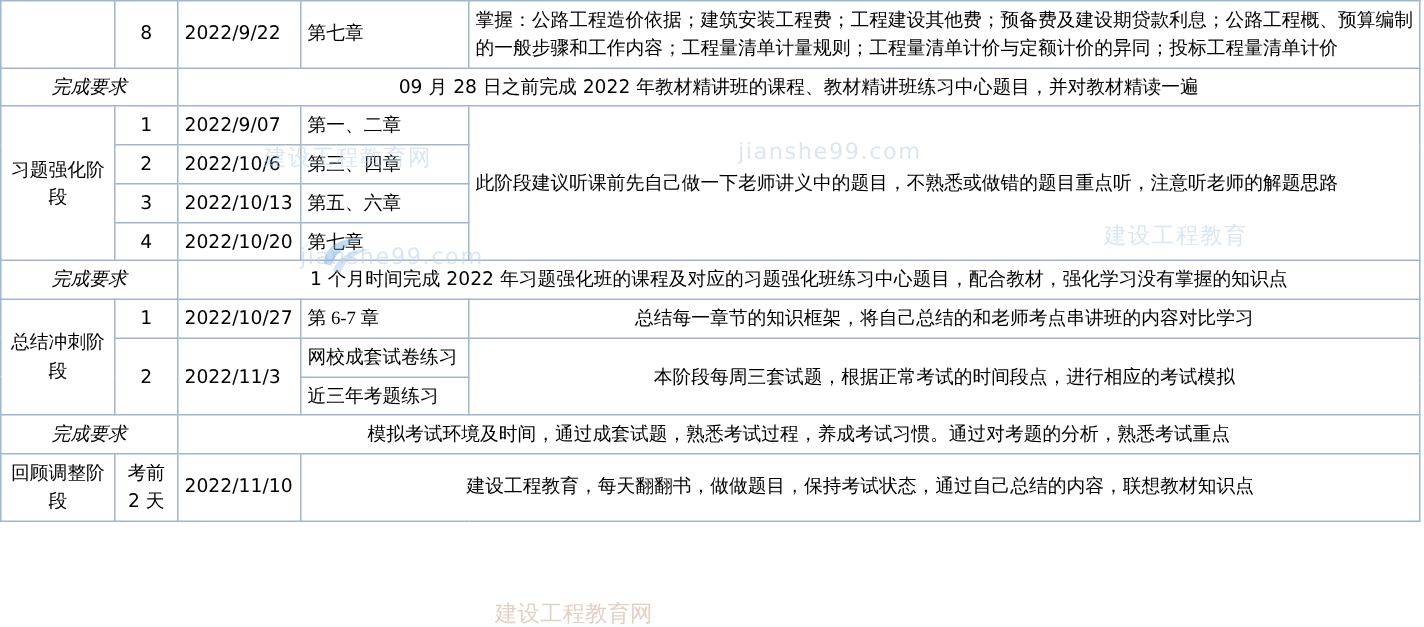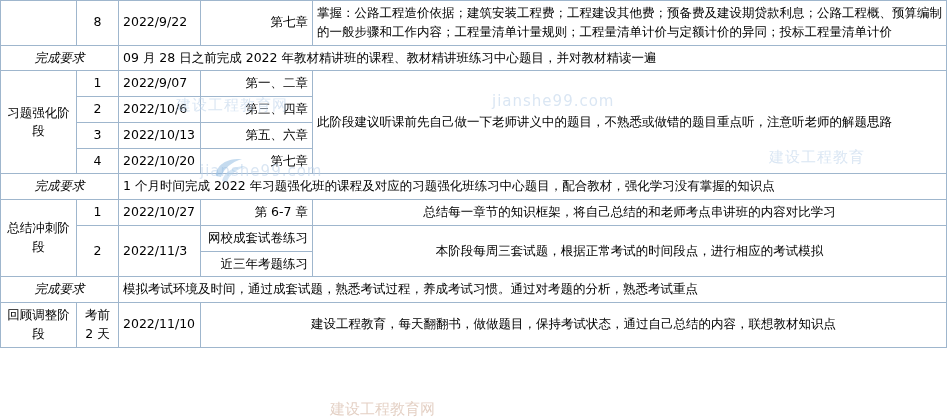--- a/index.html
+++ b/index.html
@@ -21,40 +21,40 @@
   table.plan td{
     border:1px solid #9fb6cd;
     padding:3px 4px;
     vertical-align:middle;
     line-height:1.5;
     background:transparent;
   }
   .c-stage{width:70px;text-align:center;}
   .c-num{width:40px;text-align:center;}
   .c-date{width:80px;text-align:left;}
-  .c-chap{width:120px;text-align:right;}
+  .c-chap{width:120px;text-align:left;font-family:Liberation Serif, serif;}
   .c-desc{text-align:left;}
   .center{text-align:center;}
   .req-label{text-align:center;width:110px;font-style:italic;}
-  .req-text{}
+  .req-text{text-align:center;}
   .desc-just{text-align:justify;text-align-last:left;}
   
   .wm{
     position:absolute;
     pointer-events:none;
     color:#bcd2ea;
     opacity:.55;
     font-size:15px;
     font-family:"DejaVu Sans","Liberation Sans",sans-serif;
     white-space:nowrap;
     letter-spacing:1px;
   }
   .wm1{left:176px;top:96px;}
   .wm2{left:492px;top:92px;}
-  .wm3{left:769px;top:148px;}
+  .wm3{left:736px;top:148px;}
   .wm4{left:200px;top:162px;}
   .wm-logo{
     position:absolute;left:212px;top:150px;width:40px;height:36px;
     pointer-events:none;opacity:.6;
   }
   .wm-bottom{
     position:absolute;left:330px;top:400px;color:#c9a28a;opacity:.5;font-size:15px;
     pointer-events:none;white-space:nowrap;
   }
 </style>

